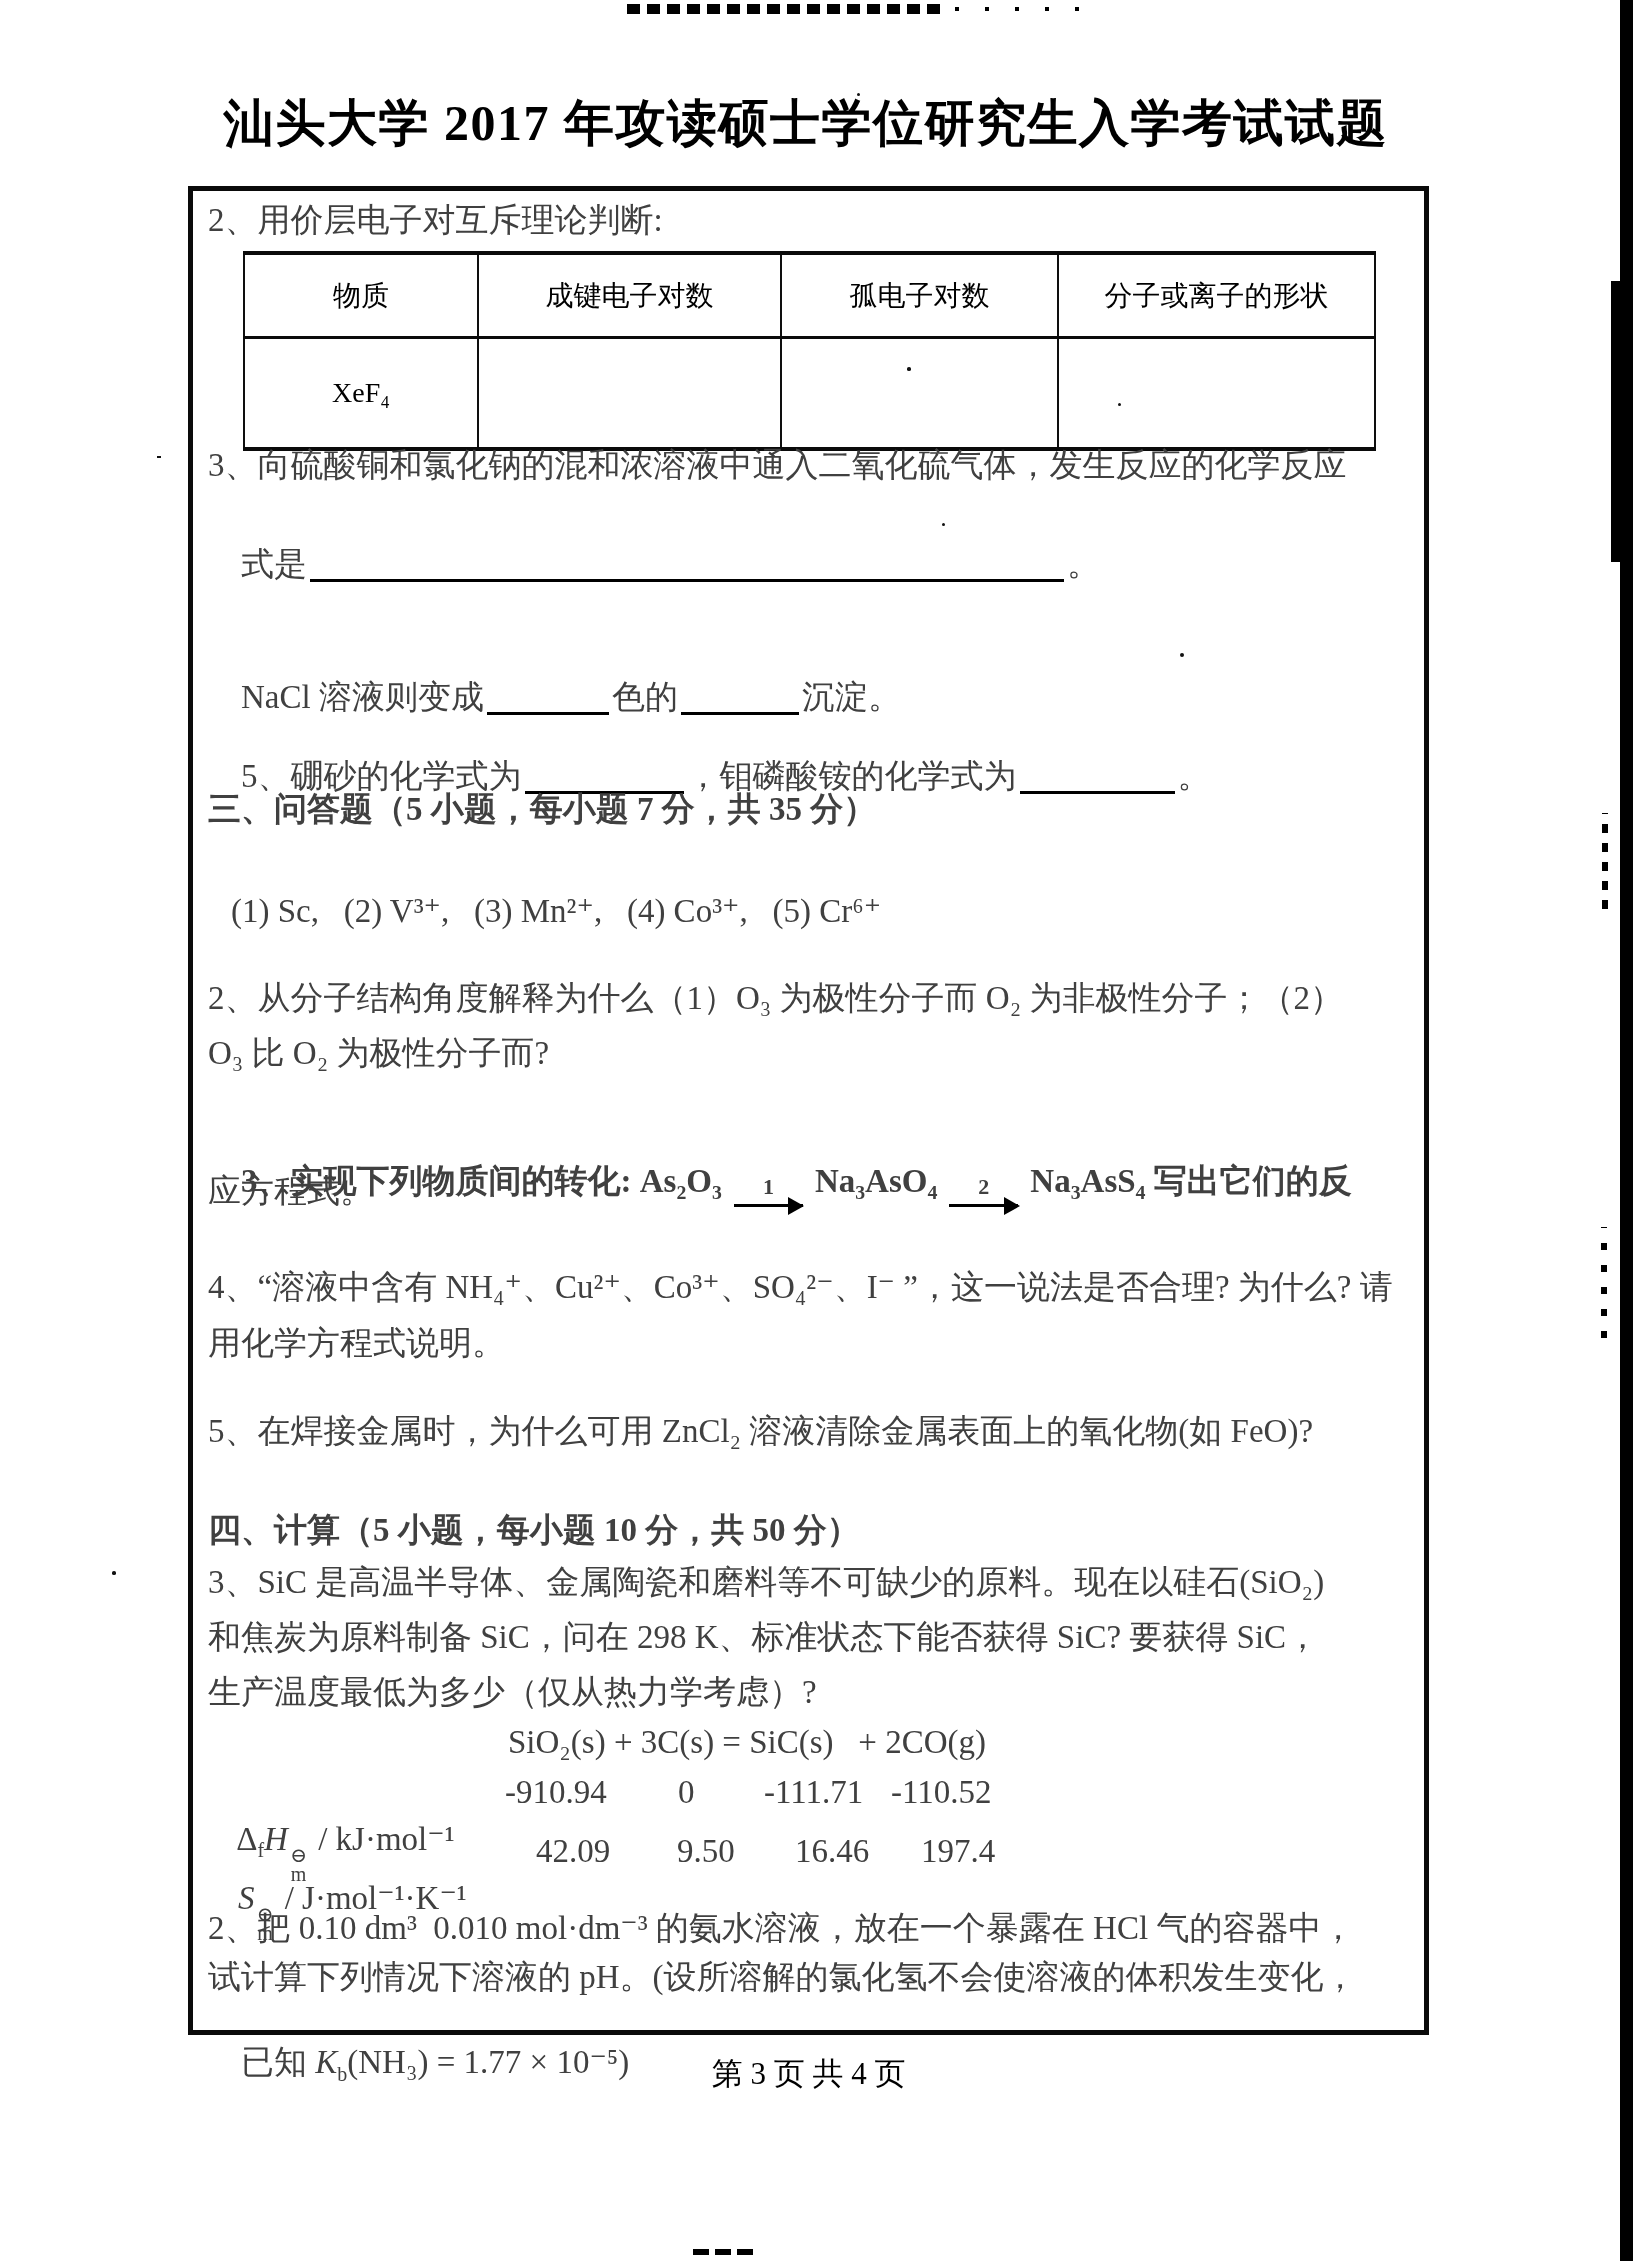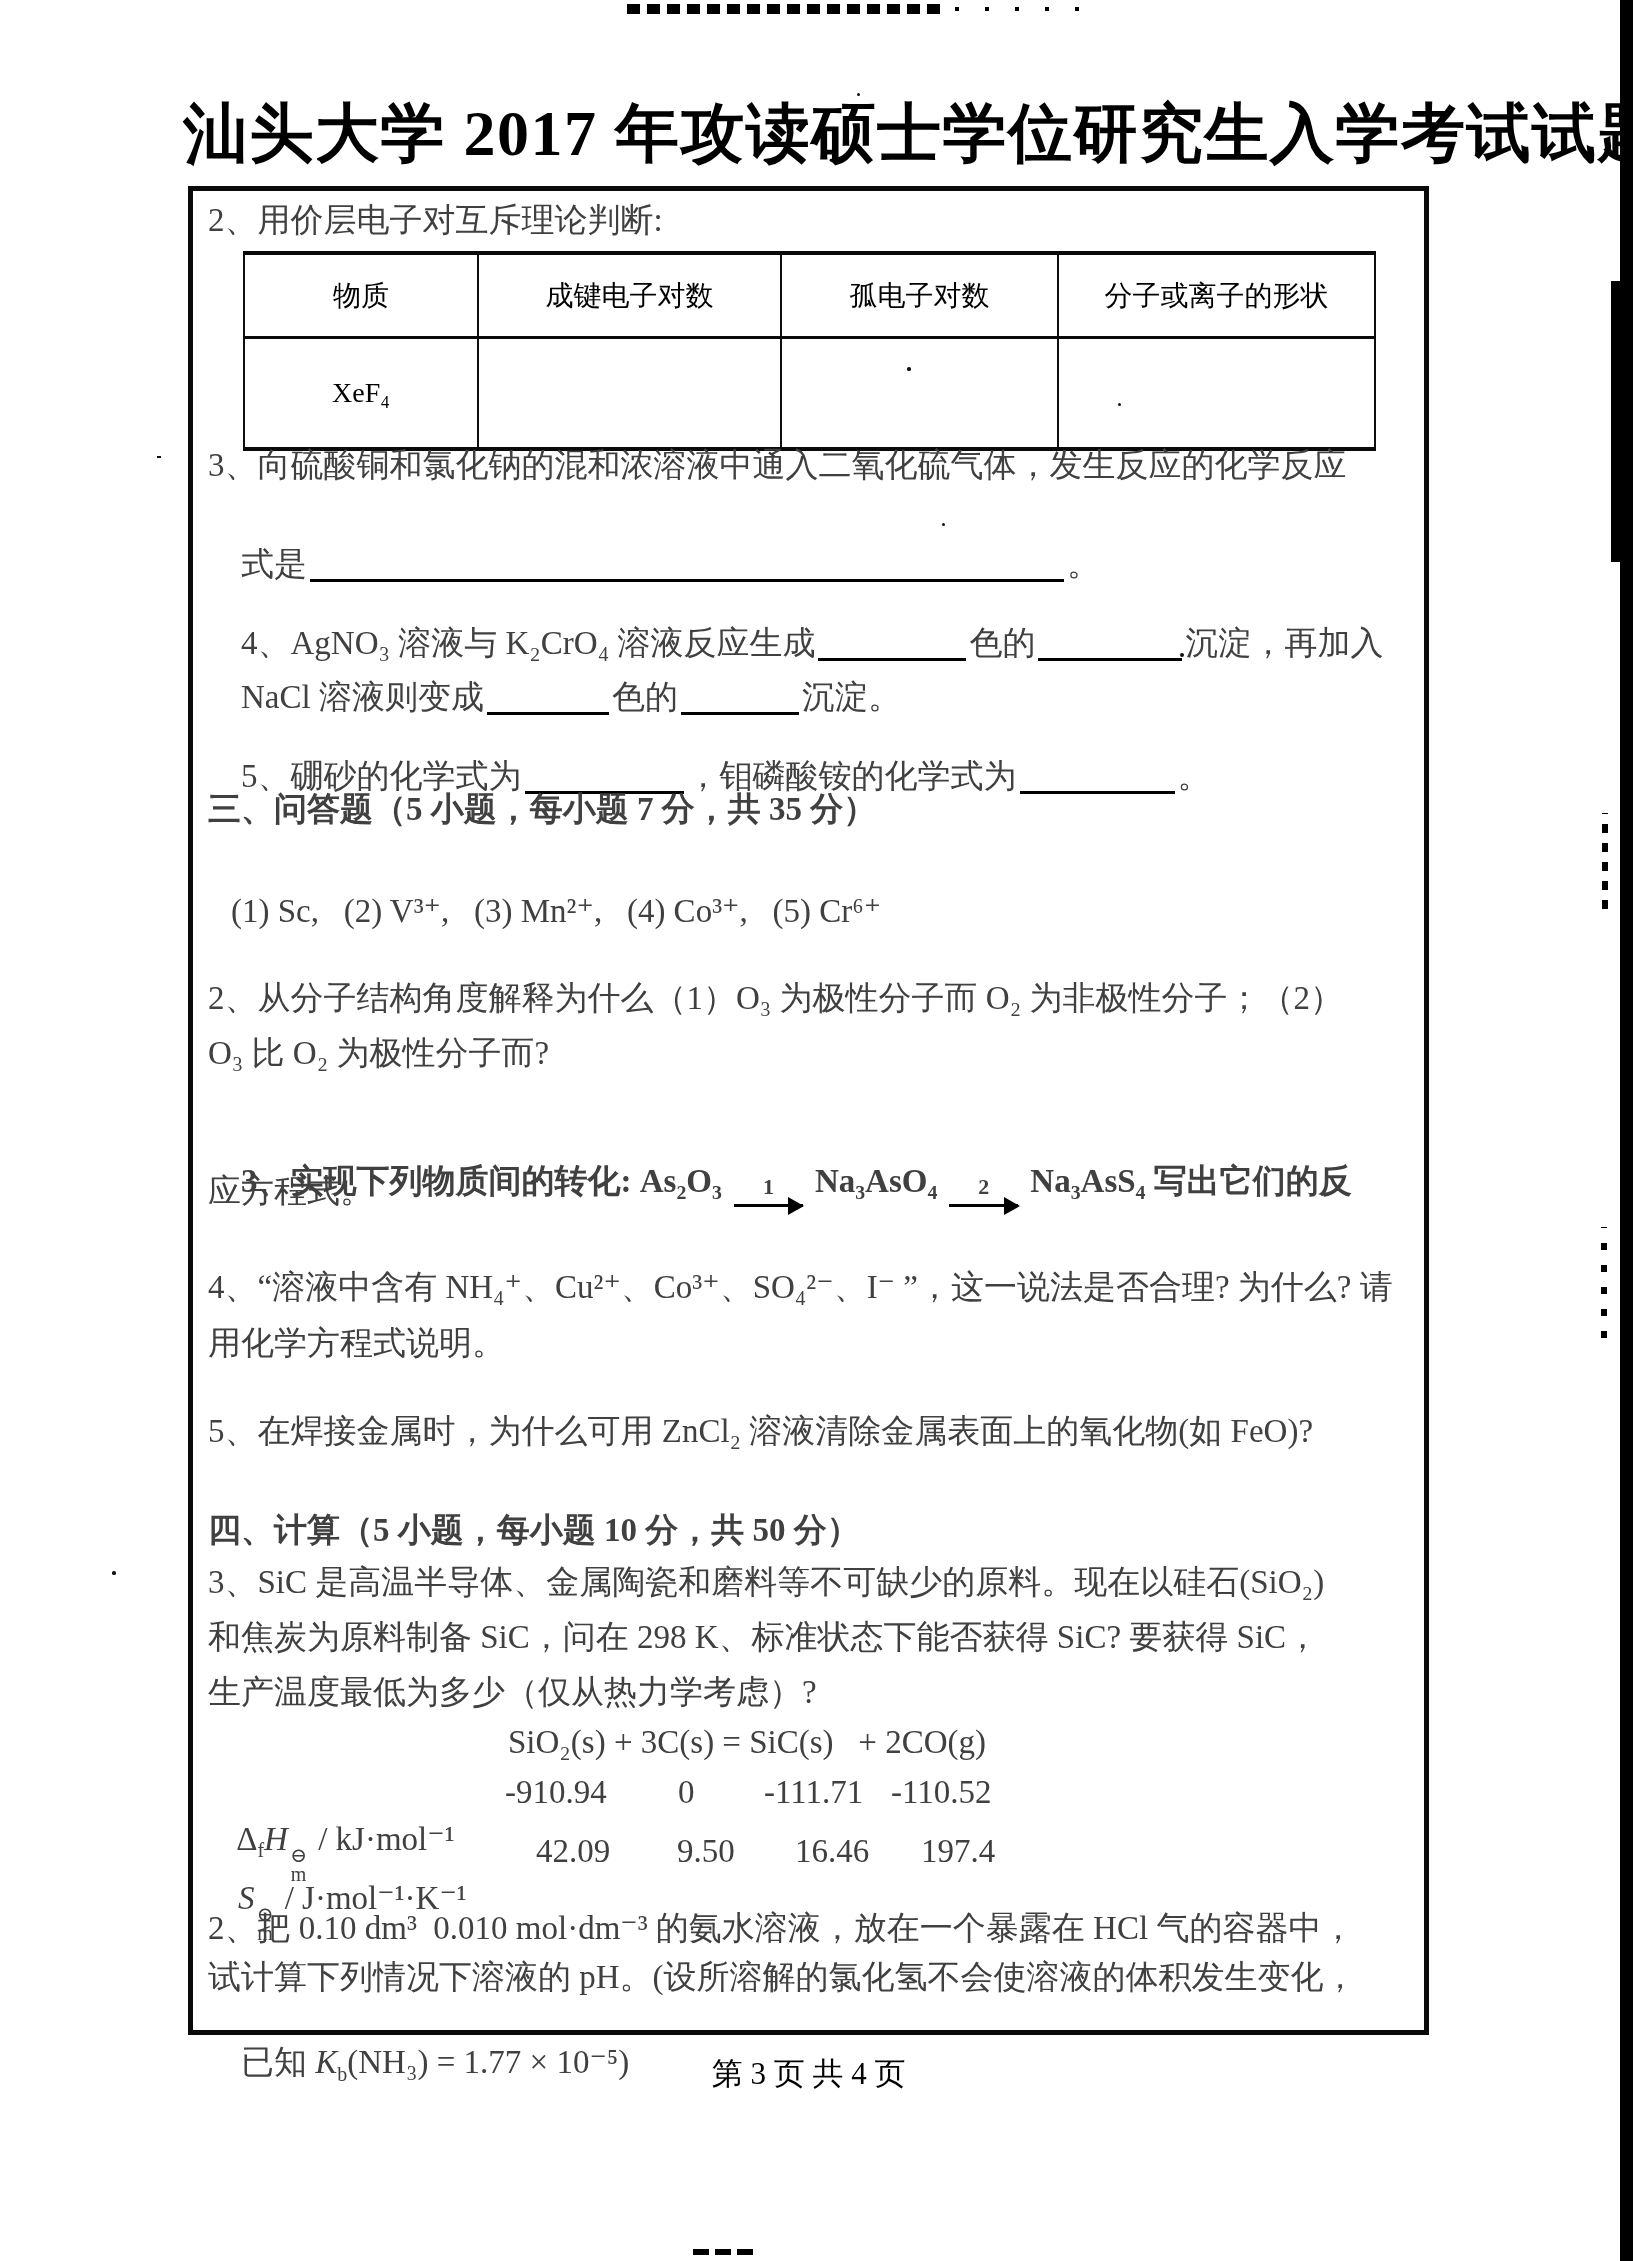--- a/index.html
+++ b/index.html
@@ -16,23 +16,23 @@
     white-space:pre;
     font-size:33px;
     line-height:47px;
     color:#404040;
     text-align:right;
   }
   .bold{font-weight:700;}
   .it{font-style:italic;}
   .page-title{
     position:absolute;
-    left:184px;top:90px;width:1260px;
+    left:176px;top:90px;width:1260px;
     text-align:center;
-    font-size:64px;font-weight:700;
+    font-size:50px;font-weight:700;
     letter-spacing:1.5px;
     white-space:nowrap;
   }
   .exam-box{
     position:absolute;
     left:188px;top:186px;
     width:1241px;height:1849px;
     border:5.2px solid #0a0a0a;
     box-sizing:border-box;
   }
@@ -165,23 +165,20 @@
       <td></td>
     </tr>
   </tbody>
     </table>
 
   <div class="line" style="left:208px;top:442px;">3、向硫酸铜和氯化钠的混和浓溶液中通入二氧化硫气体，发生反应的化学反应</div>
   <div class="line" style="left:208px;top:494px;">
     <span>式是</span><span class="blank" style="width:754px;"></span><span>。</span>
   </div>
 
-  <div class="line" style="left:208px;top:573px;">
-    <span>4、AgNO₃ 溶液与 K₂CrO₄ 溶液反应生成</span><span class="blank" style="width:148px;"></span><span>色的</span><span class="blank" style="width:144px;"></span><span>沉淀，再加入</span>
-  </div>
   <div class="line" style="left:208px;top:627px;">
     <span>NaCl 溶液则变成</span><span class="blank" style="width:122px;"></span><span>色的</span><span class="blank" style="width:118px;"></span><span>沉淀。</span>
   </div>
 
   <div class="line" style="left:208px;top:706px;">
     <span>5、硼砂的化学式为</span><span class="blank" style="width:159px;"></span><span>，钼磷酸铵的化学式为</span><span class="blank" style="width:155px;"></span><span>。</span>
   </div>
 
   <div class="line bold" style="left:208px;top:786px;">三、问答题（5 小题，每小题 7 分，共 35 分）</div>
   <div class="line" style="left:231px;top:888px;">(1) Sc,   (2) V³⁺,   (3) Mn²⁺,   (4) Co³⁺,   (5) Cr⁶⁺</div>

